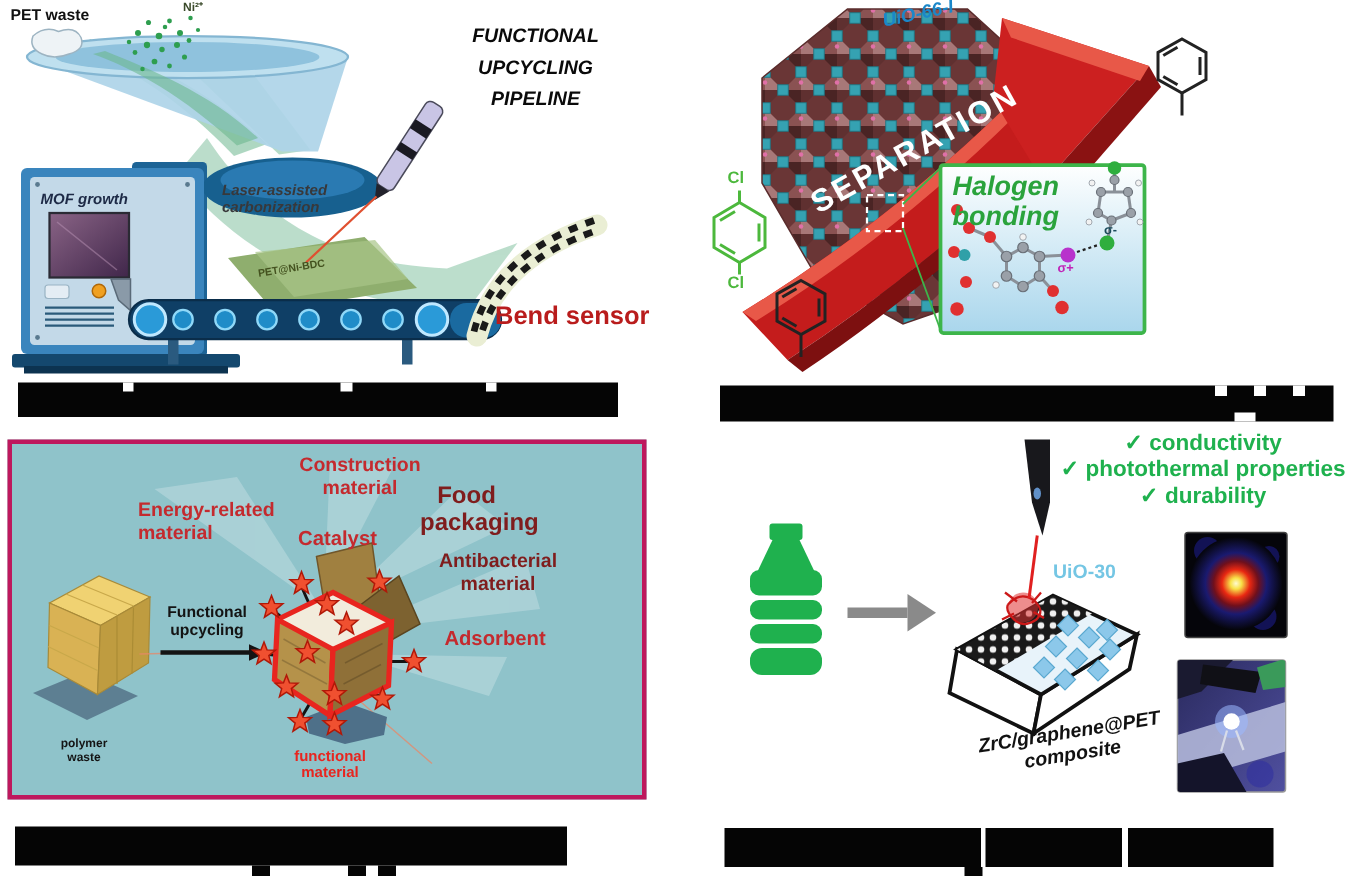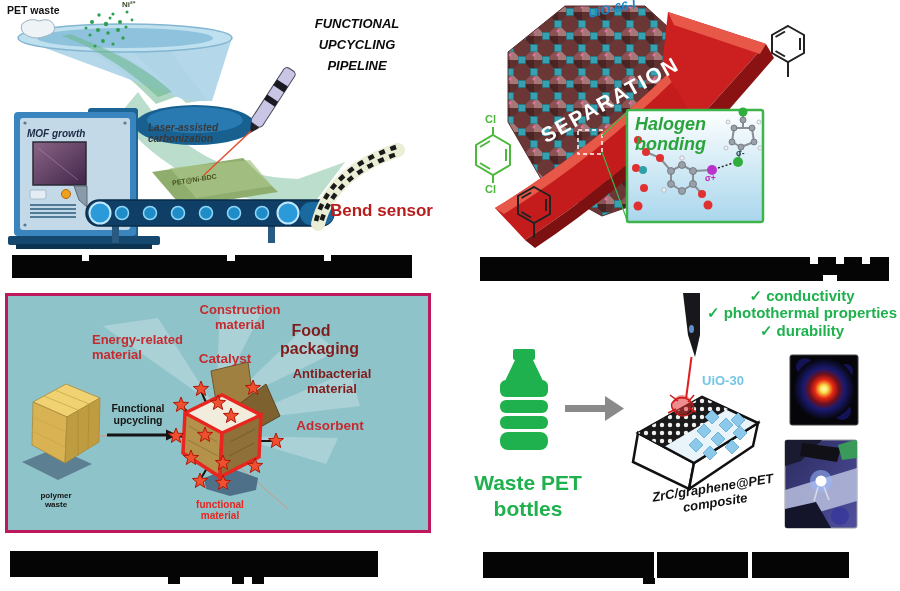--- a/index.html
+++ b/index.html
@@ -464,22 +464,20 @@
           <line x1="368" y1="202" x2="364" y2="216" stroke="#d8dce8" stroke-width="1.5"></line>
           <line x1="374" y1="202" x2="379" y2="215" stroke="#d8dce8" stroke-width="1.5"></line>
         </g>
       </g>
     </svg>
     <div style="position:absolute;left:252px;top:2px;width:200px;text-align:center;">
       <div class="lbl" style="position:static;font-size:15px;font-weight:800;color:#1fb14e;line-height:1.15;">✓ conductivity</div>
       <div class="lbl" style="position:static;font-size:15px;font-weight:800;color:#1fb14e;line-height:1.15;">✓ photothermal properties</div>
       <div class="lbl" style="position:static;font-size:15px;font-weight:800;color:#1fb14e;line-height:1.15;">✓ durability</div>
     </div>
-    <div class="lbl" style="left:16px;top:185px;width:124px;text-align:center;font-size:21px;font-weight:800;color:#1fb14e;line-height:1.25;">Waste PET
-bottles</div>
     <div class="lbl" style="left:252px;top:89px;font-size:13px;font-weight:800;color:#74c6e4;">UiO-30</div>
     <div class="lbl" style="left:190px;top:196px;width:148px;text-align:center;font-size:13px;font-weight:800;font-style:italic;color:#111;transform:rotate(-9deg);">ZrC/graphene@PET
 composite</div>
   </div>
 
   <div class="cap" style="left:12px;top:255px;width:400px;height:23px;">
     <div class="notch" style="left:70px;top:0;width:7px;height:6px;"></div>
     <div class="notch" style="left:215px;top:0;width:8px;height:6px;"></div>
     <div class="notch" style="left:312px;top:0;width:7px;height:6px;"></div>
   </div>

